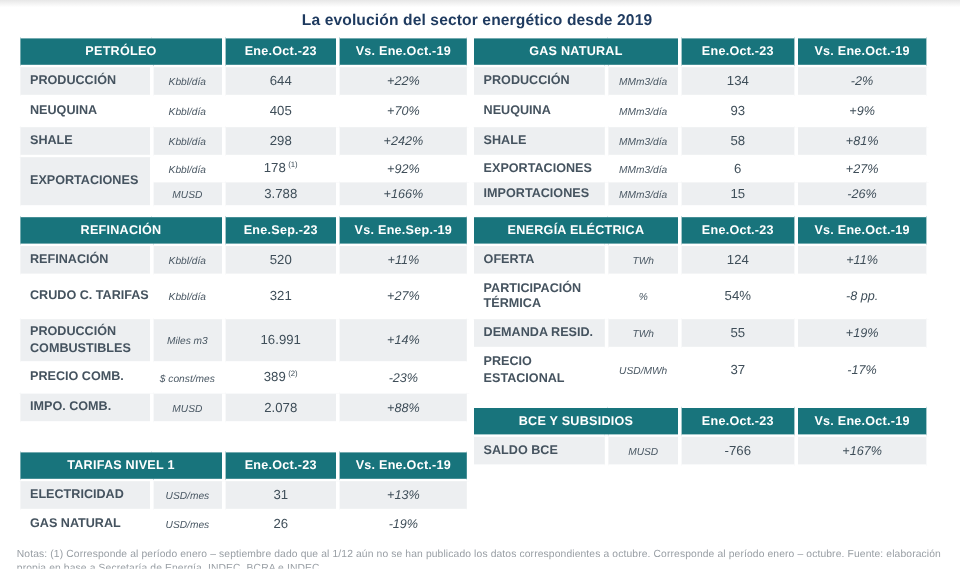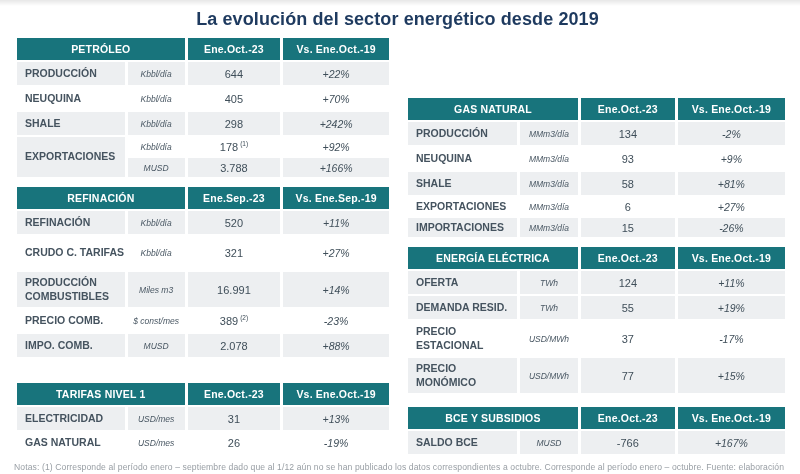--- a/index.html
+++ b/index.html
@@ -1,23 +1,23 @@
 <!DOCTYPE html>
 <html><head>
 <meta charset="utf-8">
 <style>
   * { margin: 0; padding: 0; box-sizing: border-box; }
   html, body { width: 800px; height: 474px; background: #ffffff; overflow: hidden;
     font-family: "Liberation Sans", "DejaVu Sans", sans-serif; }
   .top-fade { height: 6px; background: linear-gradient(#e7e7e7, #ffffff); }
 
-  .page-title { text-align: center; font-size: 18px; font-weight: bold;
+  .page-title { text-align: center; font-size: 13px; font-weight: bold;
     color: #1e3a5f; padding: 3px 5px 6px 0; letter-spacing: 0.1px; }
 
-  .cols { display: flex; gap: 13px; margin: 0 12px 0 14px; align-items: flex-end; }
+  .cols { display: flex; margin: 0 12px 0 14px; align-items: flex-start; }
   .col-left  { width: 378px; }
   .col-right { width: 383px; }
 
   table { border-collapse: collapse; table-layout: fixed; width: 100%; }
   .t1 { margin-bottom: 6px; }
   .t2l { margin-bottom: 22px; }
   .t2r { margin-bottom: 10px; }
 
   col.c-label { width: 29.5%; }
   col.c-unit  { width: 16%; }
@@ -251,38 +251,38 @@
           <th>Vs. Ene.Oct.-19</th>
         </tr>
       </thead>
       <tbody>
         <tr class="g h25">
           <td class="label">OFERTA</td>
           <td class="unit">TWh</td>
           <td class="value">124</td>
           <td class="delta">+11%</td>
         </tr>
+        <tr class="w h36">
+          <td class="label">PARTICIPACIÓN TÉRMICA</td>
+          <td class="unit">%</td>
+          <td class="value">54%</td>
+          <td class="delta">-8 pp.</td>
+        </tr>
         <tr class="g h25">
           <td class="label">DEMANDA RESID.</td>
           <td class="unit">TWh</td>
           <td class="value">55</td>
           <td class="delta">+19%</td>
         </tr>
         <tr class="w h37">
           <td class="label">PRECIO ESTACIONAL</td>
           <td class="unit">USD/MWh</td>
           <td class="value">37</td>
           <td class="delta">-17%</td>
         </tr>
-        <tr class="g h37">
-          <td class="label">PRECIO MONÓMICO</td>
-          <td class="unit">USD/MWh</td>
-          <td class="value">77</td>
-          <td class="delta">+15%</td>
-        </tr>
       </tbody>
     </table>
 
     <table>
       <colgroup>
           <col class="c-label">
           <col class="c-unit">
           <col class="c-value">
           <col class="c-delta">
         </colgroup>

